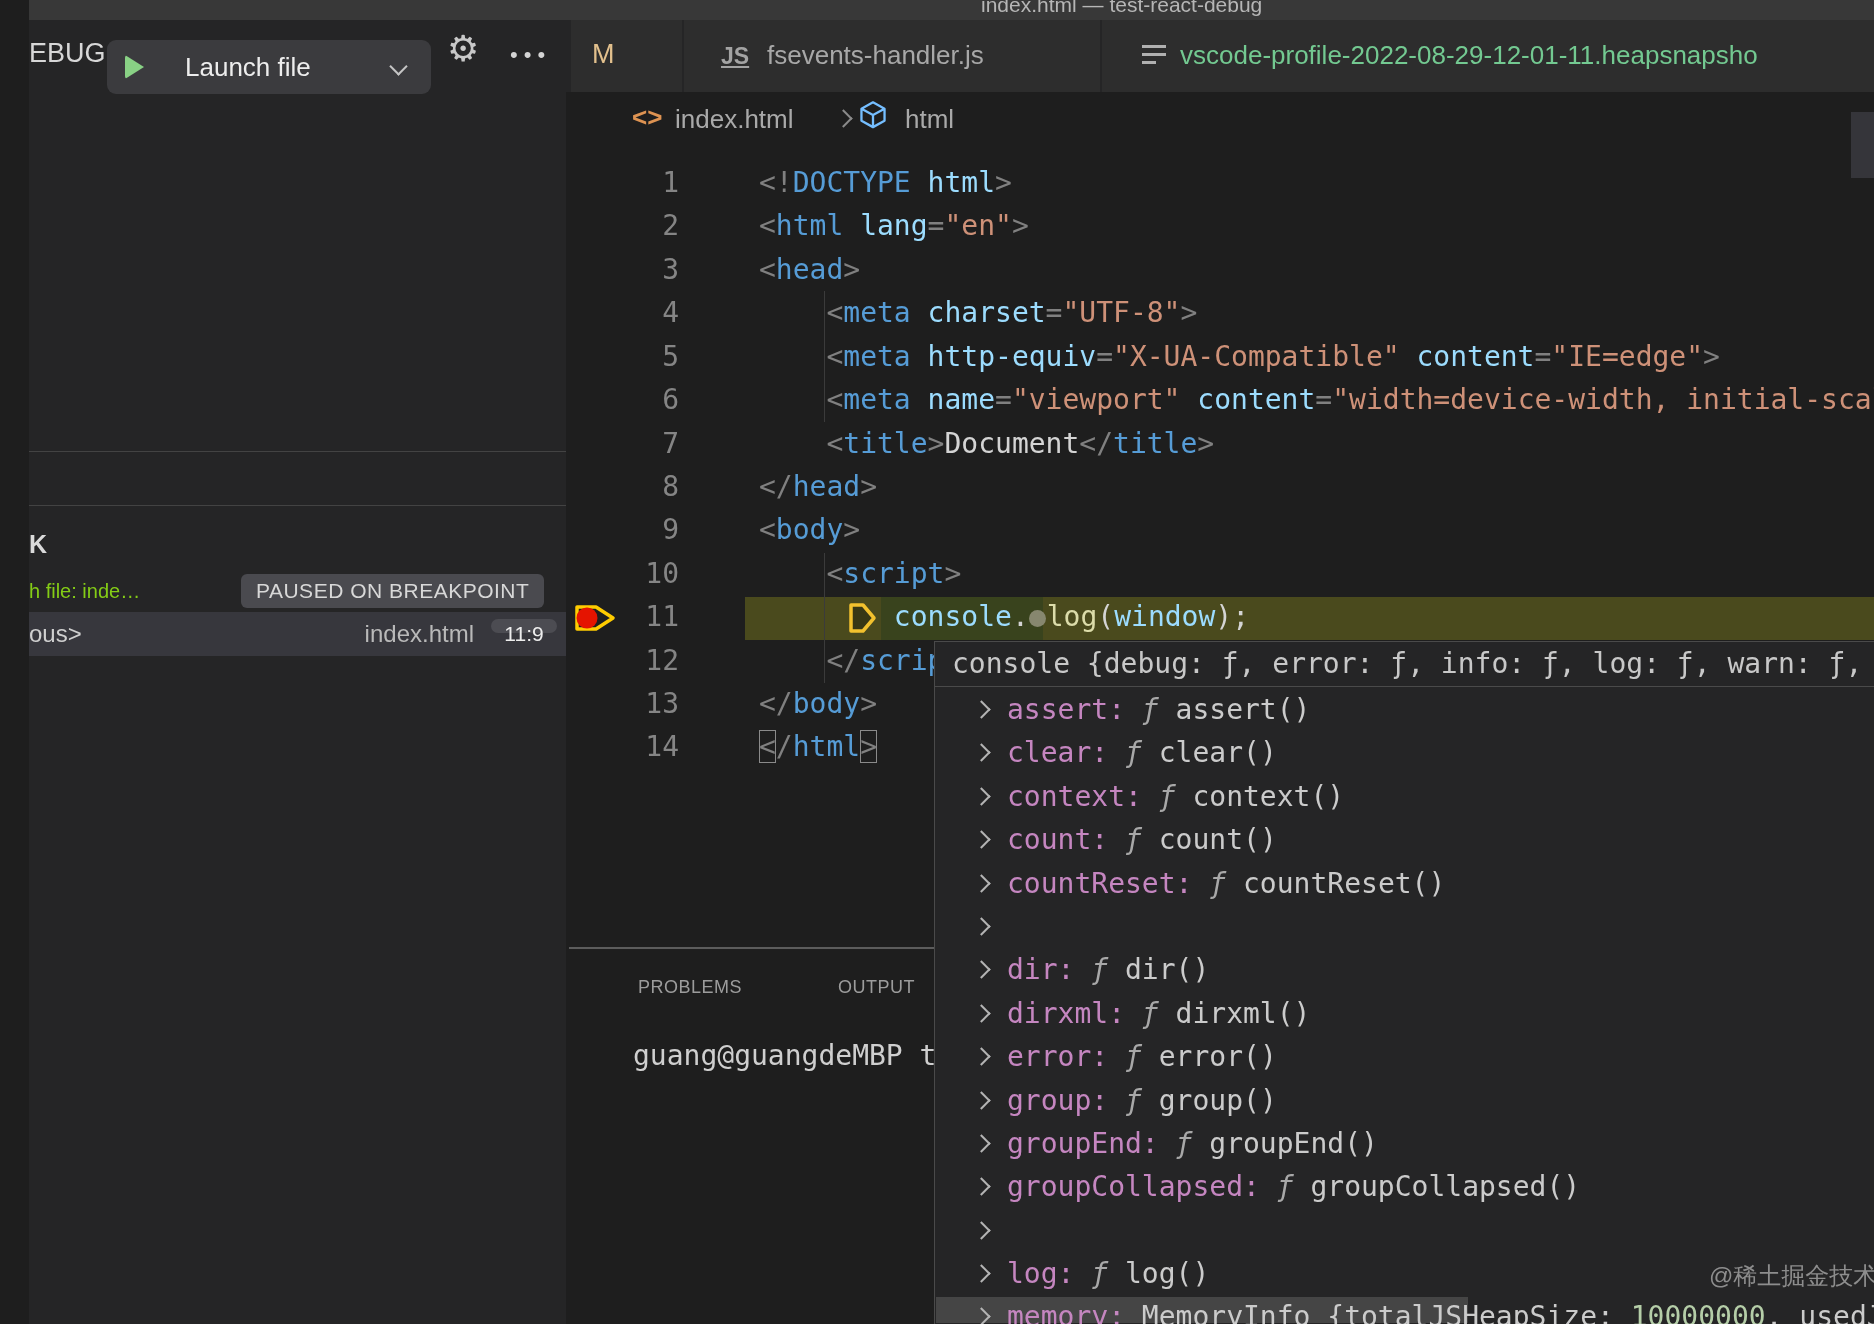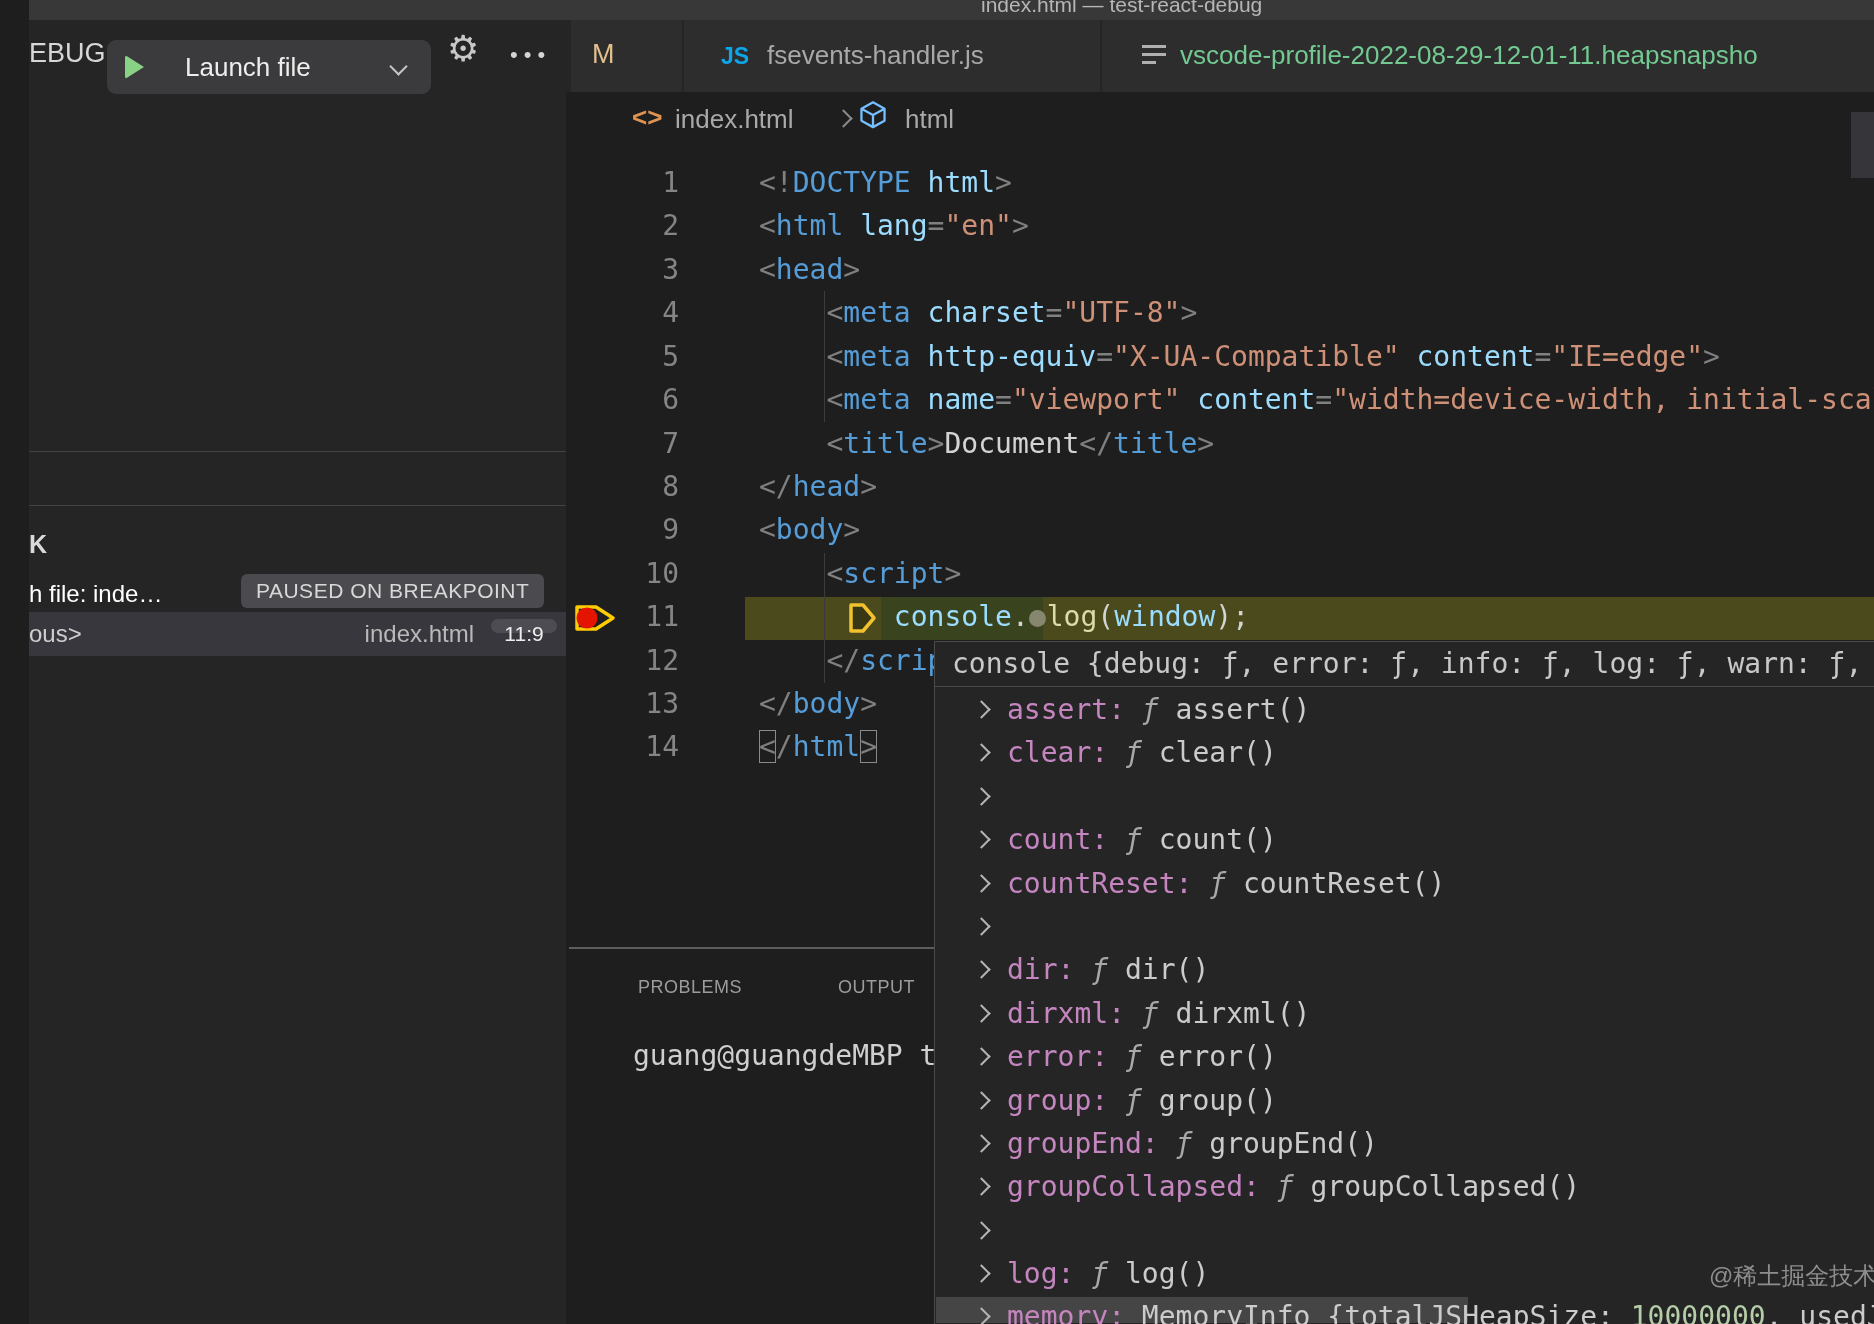--- a/index.html
+++ b/index.html
@@ -20,35 +20,35 @@
   .chev{display:inline-block;width:11px;height:11px;border:solid #c5c5c5;border-width:2.5px 2.5px 0 0;transform:rotate(45deg);}
   #launch-chev{position:absolute;right:26px;top:20px;}
   #gear{position:absolute;left:418px;top:8px;font-size:36px;color:#c8c8c8;font-family:"DejaVu Sans",sans-serif;}
   #more-dots{position:absolute;left:481px;top:22px;font-size:22px;letter-spacing:6px;color:#d4d4d4;}
 
   .tab{position:absolute;top:0;height:72px;background:#2d2d2d;overflow:hidden;white-space:nowrap;}
   #tab-m{left:542px;width:111px;}
   #tab-js{left:655px;width:416px;}
   #tab-heap{left:1073px;width:801px;}
   #tab-m .badge-m{position:absolute;left:21px;top:19px;font-size:27px;color:#e2c08d;}
-  #js-icon{position:absolute;left:37px;top:23px;font-size:23px;font-weight:bold;color:#0ea5e9;}
+  #js-icon{position:absolute;left:37px;top:23px;font-size:23px;font-weight:bold;color:#a3a3a3;text-decoration:underline;}
   #tab-js .tab-label{position:absolute;left:83px;top:20px;font-size:26px;color:#a8a8a8;}
   #heap-icon{position:absolute;left:40px;top:25px;width:24px;height:22px;}
   #heap-icon i{position:absolute;left:0;height:3px;background:#b0b0b0;}
   #heap-icon i:nth-child(1){top:0;width:24px;}
   #heap-icon i:nth-child(2){top:8px;width:24px;}
   #heap-icon i:nth-child(3){top:16px;width:14px;}
   #tab-heap .tab-label{position:absolute;left:78px;top:20px;font-size:26px;color:#73c991;}
 
   
   #sidebar{left:0;top:92px;width:537px;height:1232px;background:#252526;z-index:3;}
   .side-div{position:absolute;left:0;width:537px;height:1px;background:#434343;}
   #side-div1{top:359px;} #side-div2{top:413px;}
   #stack-k{position:absolute;left:0;top:438px;font-size:25px;font-weight:bold;color:#dadada;}
-  #stack-row1-label{position:absolute;left:0;top:488px;font-size:24px;color:#ffffff;white-space:nowrap;}
+  #stack-row1-label{position:absolute;left:0;top:488px;font-size:20px;color:#84cc16;white-space:nowrap;}
   #paused-badge{position:absolute;left:212px;top:482px;height:34px;line-height:34px;padding:0 15px;
      background:#4a4a4f;border-radius:6px;font-size:21px;letter-spacing:.5px;color:#d8d8d8;}
   #stack-row2{position:absolute;left:0;top:520px;width:537px;height:44px;background:#37373d;}
   #stack-row2-fn{position:absolute;left:0;top:8px;font-size:24px;color:#cfcfcf;}
   #stack-row2-file{position:absolute;right:92px;top:8px;font-size:24px;color:#b9b9b9;}
   #pos-pill{position:absolute;left:462px;top:7px;width:66px;height:14px;border-radius:15px;background:#4c4c52;
      text-align:center;line-height:30px;font-size:21px;color:#ededed;}
 
   
   #editor{left:540px;top:92px;width:1334px;height:1232px;background:#1e1e1e;overflow:hidden;z-index:2;}
@@ -206,21 +206,21 @@
     <div id="terminal-line">guang@guangdeMBP t</div>
   </div>
 
   <div id="popup" class="abs">
     <div id="popup-header">console {debug: ƒ, error: ƒ, info: ƒ, log: ƒ, warn: ƒ, …}</div>
     <div id="popup-hdiv"></div>
     <div id="hscroll"></div>
     <div id="popup-rows">
         <div class="prow"><span class="chev" style="transform: rotate(45deg);"></span><span class="txt"><span class="pname">assert: </span><span class="pfsym">ƒ </span><span>assert()</span></span></div>
         <div class="prow"><span class="chev" style="transform: rotate(45deg);"></span><span class="txt"><span class="pname">clear: </span><span class="pfsym">ƒ </span><span>clear()</span></span></div>
-        <div class="prow"><span class="chev" style="transform: rotate(45deg);"></span></div>
+        <div class="prow"><span class="chev" style="transform: rotate(45deg);"></span><span class="txt"><span class="pname">context: </span><span class="pfsym">ƒ </span><span>context()</span></span></div>
         <div class="prow"><span class="chev" style="transform: rotate(45deg);"></span><span class="txt"><span class="pname">count: </span><span class="pfsym">ƒ </span><span>count()</span></span></div>
         <div class="prow"><span class="chev" style="transform: rotate(45deg);"></span><span class="txt"><span class="pname">countReset: </span><span class="pfsym">ƒ </span><span>countReset()</span></span></div>
         <div class="prow"><span class="chev" style="transform: rotate(45deg);"></span></div>
         <div class="prow"><span class="chev" style="transform: rotate(45deg);"></span><span class="txt"><span class="pname">dir: </span><span class="pfsym">ƒ </span><span>dir()</span></span></div>
         <div class="prow"><span class="chev" style="transform: rotate(45deg);"></span><span class="txt"><span class="pname">dirxml: </span><span class="pfsym">ƒ </span><span>dirxml()</span></span></div>
         <div class="prow"><span class="chev" style="transform: rotate(45deg);"></span><span class="txt"><span class="pname">error: </span><span class="pfsym">ƒ </span><span>error()</span></span></div>
         <div class="prow"><span class="chev" style="transform: rotate(45deg);"></span><span class="txt"><span class="pname">group: </span><span class="pfsym">ƒ </span><span>group()</span></span></div>
         <div class="prow"><span class="chev" style="transform: rotate(45deg);"></span><span class="txt"><span class="pname">groupEnd: </span><span class="pfsym">ƒ </span><span>groupEnd()</span></span></div>
         <div class="prow"><span class="chev" style="transform: rotate(45deg);"></span><span class="txt"><span class="pname">groupCollapsed: </span><span class="pfsym">ƒ </span><span>groupCollapsed()</span></span></div>
         <div class="prow"><span class="chev" style="transform: rotate(45deg);"></span></div>

